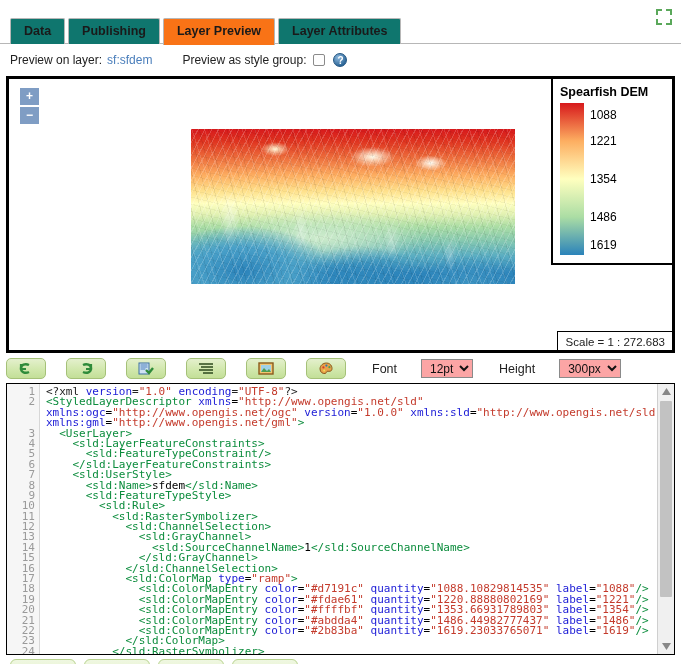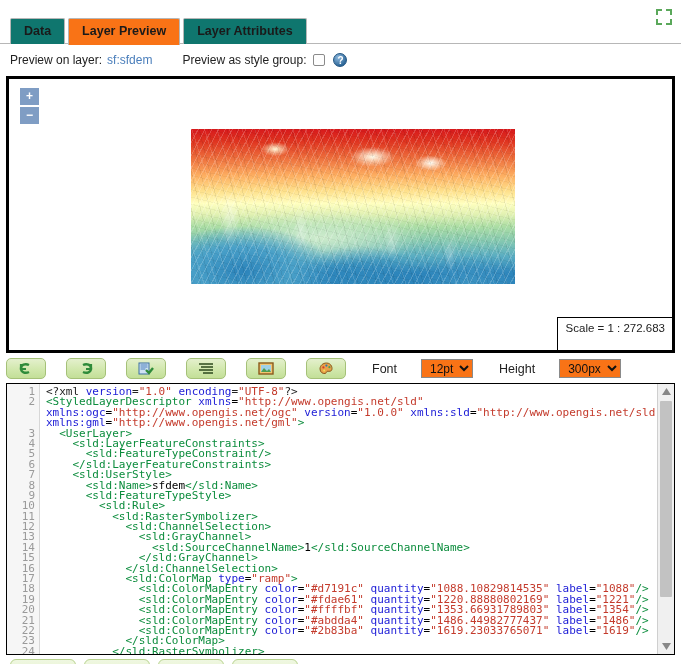--- a/index.html
+++ b/index.html
@@ -201,21 +201,21 @@
     color: #000;
     line-height: 12px;
   }
 
   .scalebox {
     position: absolute;
     right: 0; bottom: 0;
     border: 1px solid #000;
     border-right: none; border-bottom: none;
     background: #fff;
-    padding: 4px 7px 16px 8px;
+    padding: 4px 7px 2px 8px;
     font-size: 11.5px;
     color: #222;
     white-space: nowrap;
   }
 
   
   .toolbar {
     display: flex;
     align-items: center;
     padding: 5px 0 4px 6px;
@@ -232,21 +232,21 @@
     cursor: pointer;
   }
   .tbtn svg { display: block; }
   .fld-lbl {
     margin-left: 6px;
     font-size: 12.5px;
     color: #222;
   }
   .sel {
     border: 1px solid #8a8a8a;
-    background: #f97316;
+    background: #fca5a5;
     font-family: "Liberation Sans", sans-serif;
     font-size: 12px;
     padding: 1px 2px 1px 4px;
     color: #111;
     margin-left: 4px;
     height: 19px;
     cursor: pointer;
   }
 
   
@@ -324,20 +324,21 @@
     border-radius: 6px;
     background: linear-gradient(to bottom, #eff7e1 0%, #e3f1c9 100%);
     cursor: pointer;
   }
 </style>
 </head>
 <body>
 
 <div class="tabbar">
   <div class="tab">Data</div>
+  <div class="tab">Publishing</div>
   <div class="tab active">Layer Preview</div>
   <div class="tab">Layer Attributes</div>
 </div>
 
 <div class="expand-icon">
   <svg width="18" height="18" viewBox="0 0 18 18">
     <g fill="#5aa85a">
       <path d="M1 1h6v2H3v4H1z"></path>
         <path d="M17 1v6h-2V3h-4V1z"></path>
       <path d="M1 17v-6h2v4h4v2z"></path>
@@ -360,20 +361,33 @@
     <div class="zbtn">+</div>
     <div class="zbtn">−</div>
   </div>
 
   <div class="raster">
     <div class="base"></div>
     <div class="texture"></div>
     <div class="valleys"></div>
   </div>
 
+  <div class="legend">
+    <div class="legend-title">Spearfish DEM</div>
+    <div class="legend-body">
+      <div class="legend-bar" id="legend-bar" style="background: linear-gradient(rgb(215, 25, 28) 0%, rgb(253, 174, 97) 25%, rgb(255, 255, 191) 50%, rgb(171, 221, 164) 75%, rgb(43, 131, 186) 100%);"></div>
+      <div class="legend-labels" id="legend-labels">
+          <span style="top: 0%; transform: translateY(6px);">1088</span>
+          <span style="top: 25%; transform: translateY(-6px);">1221</span>
+          <span style="top: 50%; transform: translateY(-6px);">1354</span>
+          <span style="top: 75%; transform: translateY(-6px);">1486</span>
+          <span style="top: 100%; transform: translateY(-16px);">1619</span>
+        </div>
+    </div>
+  </div>
 
   <div class="scalebox">Scale = 1 : 272.683</div>
 </div>
 
 <div class="toolbar">
   <div class="tbtn">
     <span>
       <svg width="16" height="14" viewBox="0 0 16 14">
           <path d="M11 3C7 1 3 3 3 6.5S7 12 11 10" fill="none" stroke="#2e8b3a" stroke-width="2.4"></path>
           <path d="M3 2v5h5" fill="none" stroke="#2e8b3a" stroke-width="2.2"></path>

